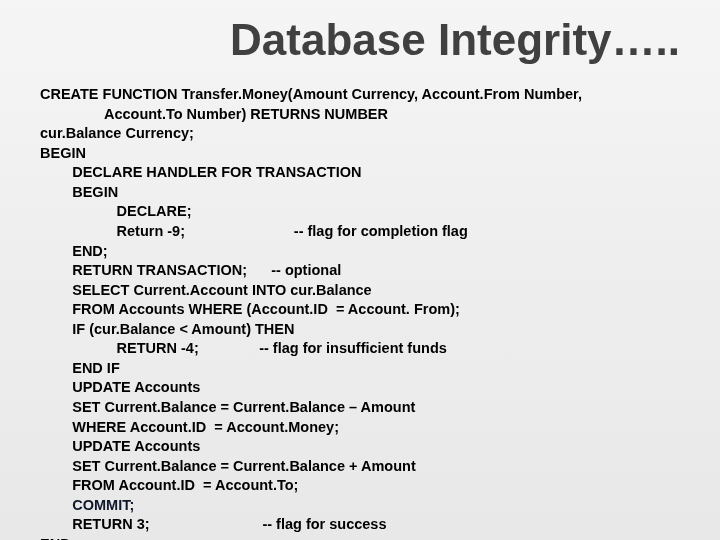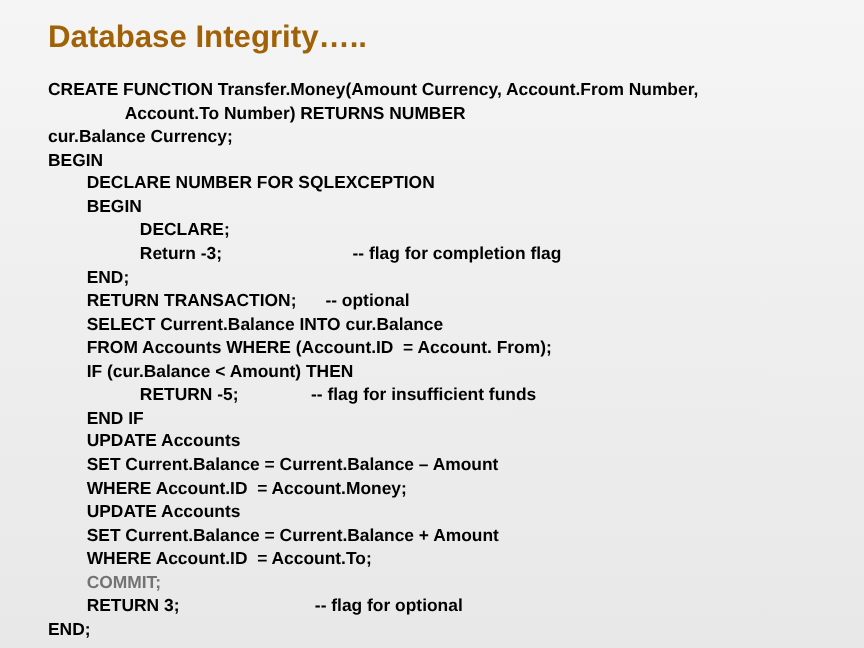--- a/index.html
+++ b/index.html
@@ -12,63 +12,63 @@
     overflow: hidden;
     box-sizing: border-box;
   }
   .slide {
     width: 720px;
     height: 540px;
     box-sizing: border-box;
     padding: 10px 40px 20px 40px;
   }
   .title {
-    font-size: 26px;
+    font-size: 44px;
     font-weight: bold;
-    color: #a16207;
-    text-align: left;
+    color: #404040;
+    text-align: right;
     margin: 5px 0 20px 0;
     font-family: Arial, Helvetica, sans-serif;
   }
   .code-block {
     font-family: Arial, Helvetica, sans-serif;
     font-size: 14.5px;
     font-weight: bold;
     line-height: 1.35;
     color: #000;
     white-space: pre;
   }
   .commit {
-    color: #737373;
+    color: #0f172a;
     font-weight: bold;
   }
 </style>
 </head>
 <body>
 
 <div class="slide">
   <div class="title">Database Integrity…..</div>
 
   <div class="code-block"><span>CREATE FUNCTION Transfer.Money(Amount Currency, Account.From Number,</span>
 <span>                Account.To Number) RETURNS NUMBER</span>
 <span>cur.Balance Currency;</span>
 <span>BEGIN</span>
-<span>        DECLARE NUMBER FOR SQLEXCEPTION</span>
+<span>        DECLARE HANDLER FOR TRANSACTION</span>
 <span>        BEGIN</span>
 <span>                   DECLARE;</span>
-<span>                   Return -3;</span>                           <span>-- flag for completion flag</span>
+<span>                   Return -9;</span>                           <span>-- flag for completion flag</span>
 <span>        END;</span>
 <span>        RETURN TRANSACTION;</span>      <span>-- optional</span>
-<span>        SELECT Current.Balance INTO cur.Balance</span>
+<span>        SELECT Current.Account INTO cur.Balance</span>
 <span>        FROM Accounts WHERE (Account.ID  = Account. From);</span>
 <span>        IF (cur.Balance &lt; Amount) THEN</span>
-<span>                   RETURN -5;</span>               <span>-- flag for insufficient funds</span>
+<span>                   RETURN -4;</span>               <span>-- flag for insufficient funds</span>
 <span>        END IF</span>
 <span>        UPDATE Accounts</span>
 <span>        SET Current.Balance = Current.Balance – Amount</span>
 <span>        WHERE Account.ID  = Account.Money;</span>
 <span>        UPDATE Accounts</span>
 <span>        SET Current.Balance = Current.Balance + Amount</span>
-<span>        WHERE Account.ID  = Account.To;</span>
+<span>        FROM Account.ID  = Account.To;</span>
 <span class="commit">        COMMIT;</span>
-<span>        RETURN 3;</span>                            <span>-- flag for optional</span>
+<span>        RETURN 3;</span>                            <span>-- flag for success</span>
 <span>END;</span></div>
 </div>
 
 </body></html>

